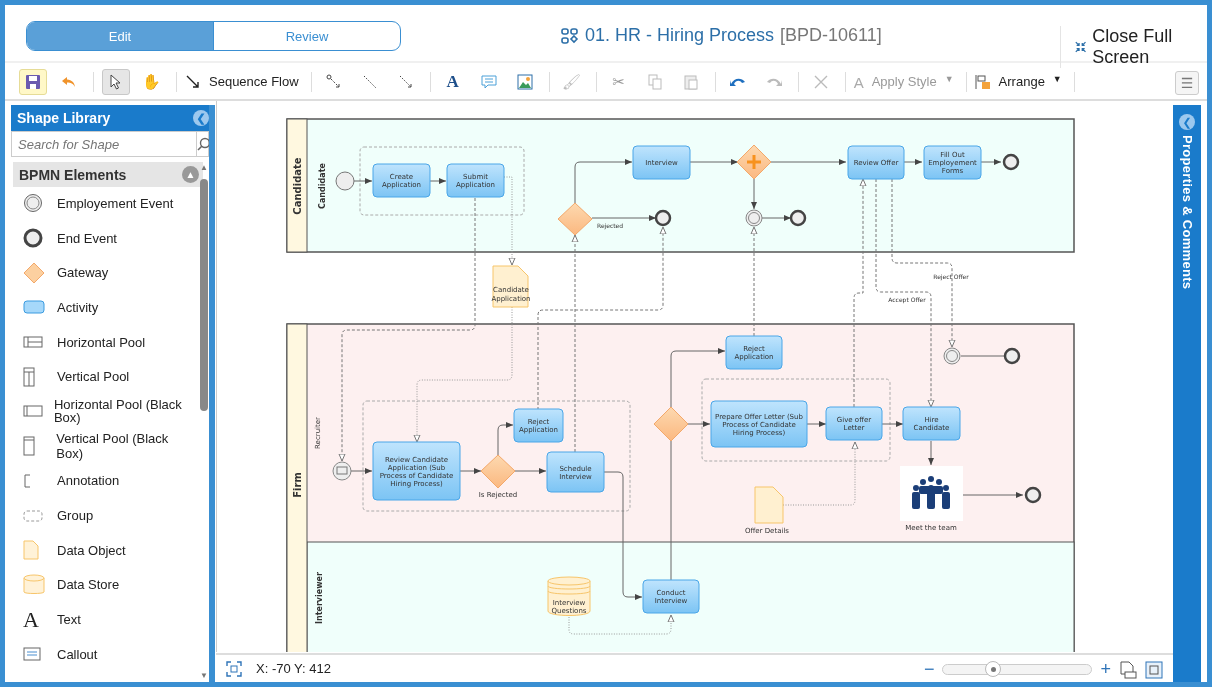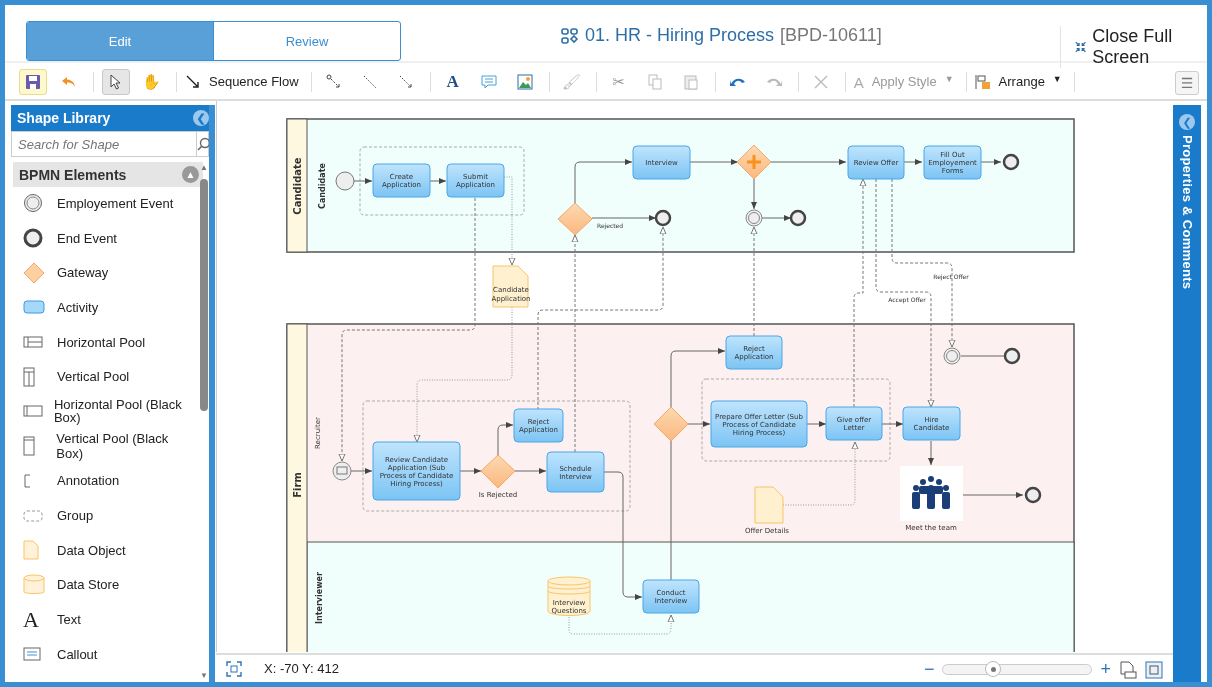--- a/index.html
+++ b/index.html
@@ -1,19 +1,19 @@
 <!DOCTYPE html>
 <html><head>
 <meta charset="utf-8">
 <style>
 *{box-sizing:border-box;margin:0;padding:0}
 body{width:1212px;height:687px;overflow:hidden;background:#3a8fd2;font-family:"Liberation Sans",sans-serif;font-size:12px;color:#222;position:relative}
 .frame{position:absolute;left:5px;top:5px;width:1202px;height:677px;background:#fff}
 .header{position:absolute;left:0;top:0;width:1202px;height:58px;background:#fff;border-bottom:2px solid #f0f0f0}
-.modes{position:absolute;left:21px;top:16px;width:375px;height:40px;border:1px solid #3a8fd2;border-radius:3px;display:flex;overflow:hidden}
+.modes{position:absolute;left:21px;top:16px;width:375px;height:30px;border:1px solid #3a8fd2;border-radius:9px;display:flex;overflow:hidden}
 .mode{flex:1;display:flex;align-items:center;justify-content:center;color:#3a8fd2;font-size:13px;border-right:1px solid #3a8fd2;cursor:pointer}
 .mode:last-child{border-right:none}
 .mode.active{background:#5aa0d8;color:#fff}
 .title{position:absolute;left:556px;top:20px;font-size:18px;color:#2c6fa8;display:flex;align-items:center;gap:6px}
 .title .bpd{color:#777}
 .closefs{position:absolute;left:1055px;top:21px;font-size:18px;color:#222;display:flex;align-items:center;gap:6px;padding-left:14px;border-left:1px solid #e4e4e4}
 .toolbar{position:absolute;left:0;top:60px;width:1202px;height:36px;border-bottom:2px solid #ddd;display:flex;align-items:center;padding-left:14px}
 .tb{width:28px;height:26px;display:flex;align-items:center;justify-content:center;margin-right:8px;font-size:15px;color:#555;cursor:pointer;border-radius:3px}
 .tb.save{background:#fff8c8;border:1px solid #e6dc97}
 .tb.sel{background:#e6e6e6;border:1px solid #c8c8c8}
@@ -31,21 +31,21 @@
 .bpmn-head .c{width:17px;height:17px;border-radius:50%;background:#999;color:#fff;font-size:10px;display:flex;align-items:center;justify-content:center}
 .items{position:absolute;top:81px;left:0;width:184px}
 .item{height:34.7px;display:flex;align-items:center;font-size:13px;color:#222;padding-left:12px;cursor:pointer}
 .item .ic{width:28px;display:flex;align-items:center;justify-content:flex-start;margin-right:6px}
 .scroll{position:absolute;left:188px;top:56px;width:10px;height:521px}
 .scroll .thumb{position:absolute;left:1px;top:18px;width:8px;height:232px;background:#888;border-radius:4px}
 .canvas{position:absolute;left:211px;top:96px;width:957px;height:551px;background:#fff;border-left:1px solid #ccc;overflow:hidden}
 .prop{position:absolute;left:1168px;top:100px;width:28px;height:577px;background:#1a7bcb;color:#fff}
 .prop .lbl{position:absolute;left:7px;top:30px;writing-mode:vertical-rl;font-weight:bold;font-size:13px;letter-spacing:.3px}
 .status{position:absolute;left:211px;top:648px;width:957px;height:29px;border-top:2px solid #ddd;background:#fff;display:flex;align-items:center}
-.coords{font-size:13px;margin-left:22px}
+.coords{font-size:13px;margin-left:14px}
 .zoomctl{position:absolute;right:10px;top:4px;display:flex;align-items:center;gap:8px;color:#2f74b8;font-size:18px}
 .slider{width:150px;height:11px;border:1px solid #ccc;border-radius:6px;background:#f4f4f4;position:relative}
 .knob{position:absolute;top:-4px;width:16px;height:16px;border-radius:50%;border:1px solid #bbb;background:#fff}
 .knob::after{content:"";position:absolute;left:5px;top:5px;width:5px;height:5px;border-radius:50%;background:#777}
 .d-text{font-family:"DejaVu Sans",sans-serif;fill:#333}
 </style>
 </head>
 <body>
 
 <div class="frame">

